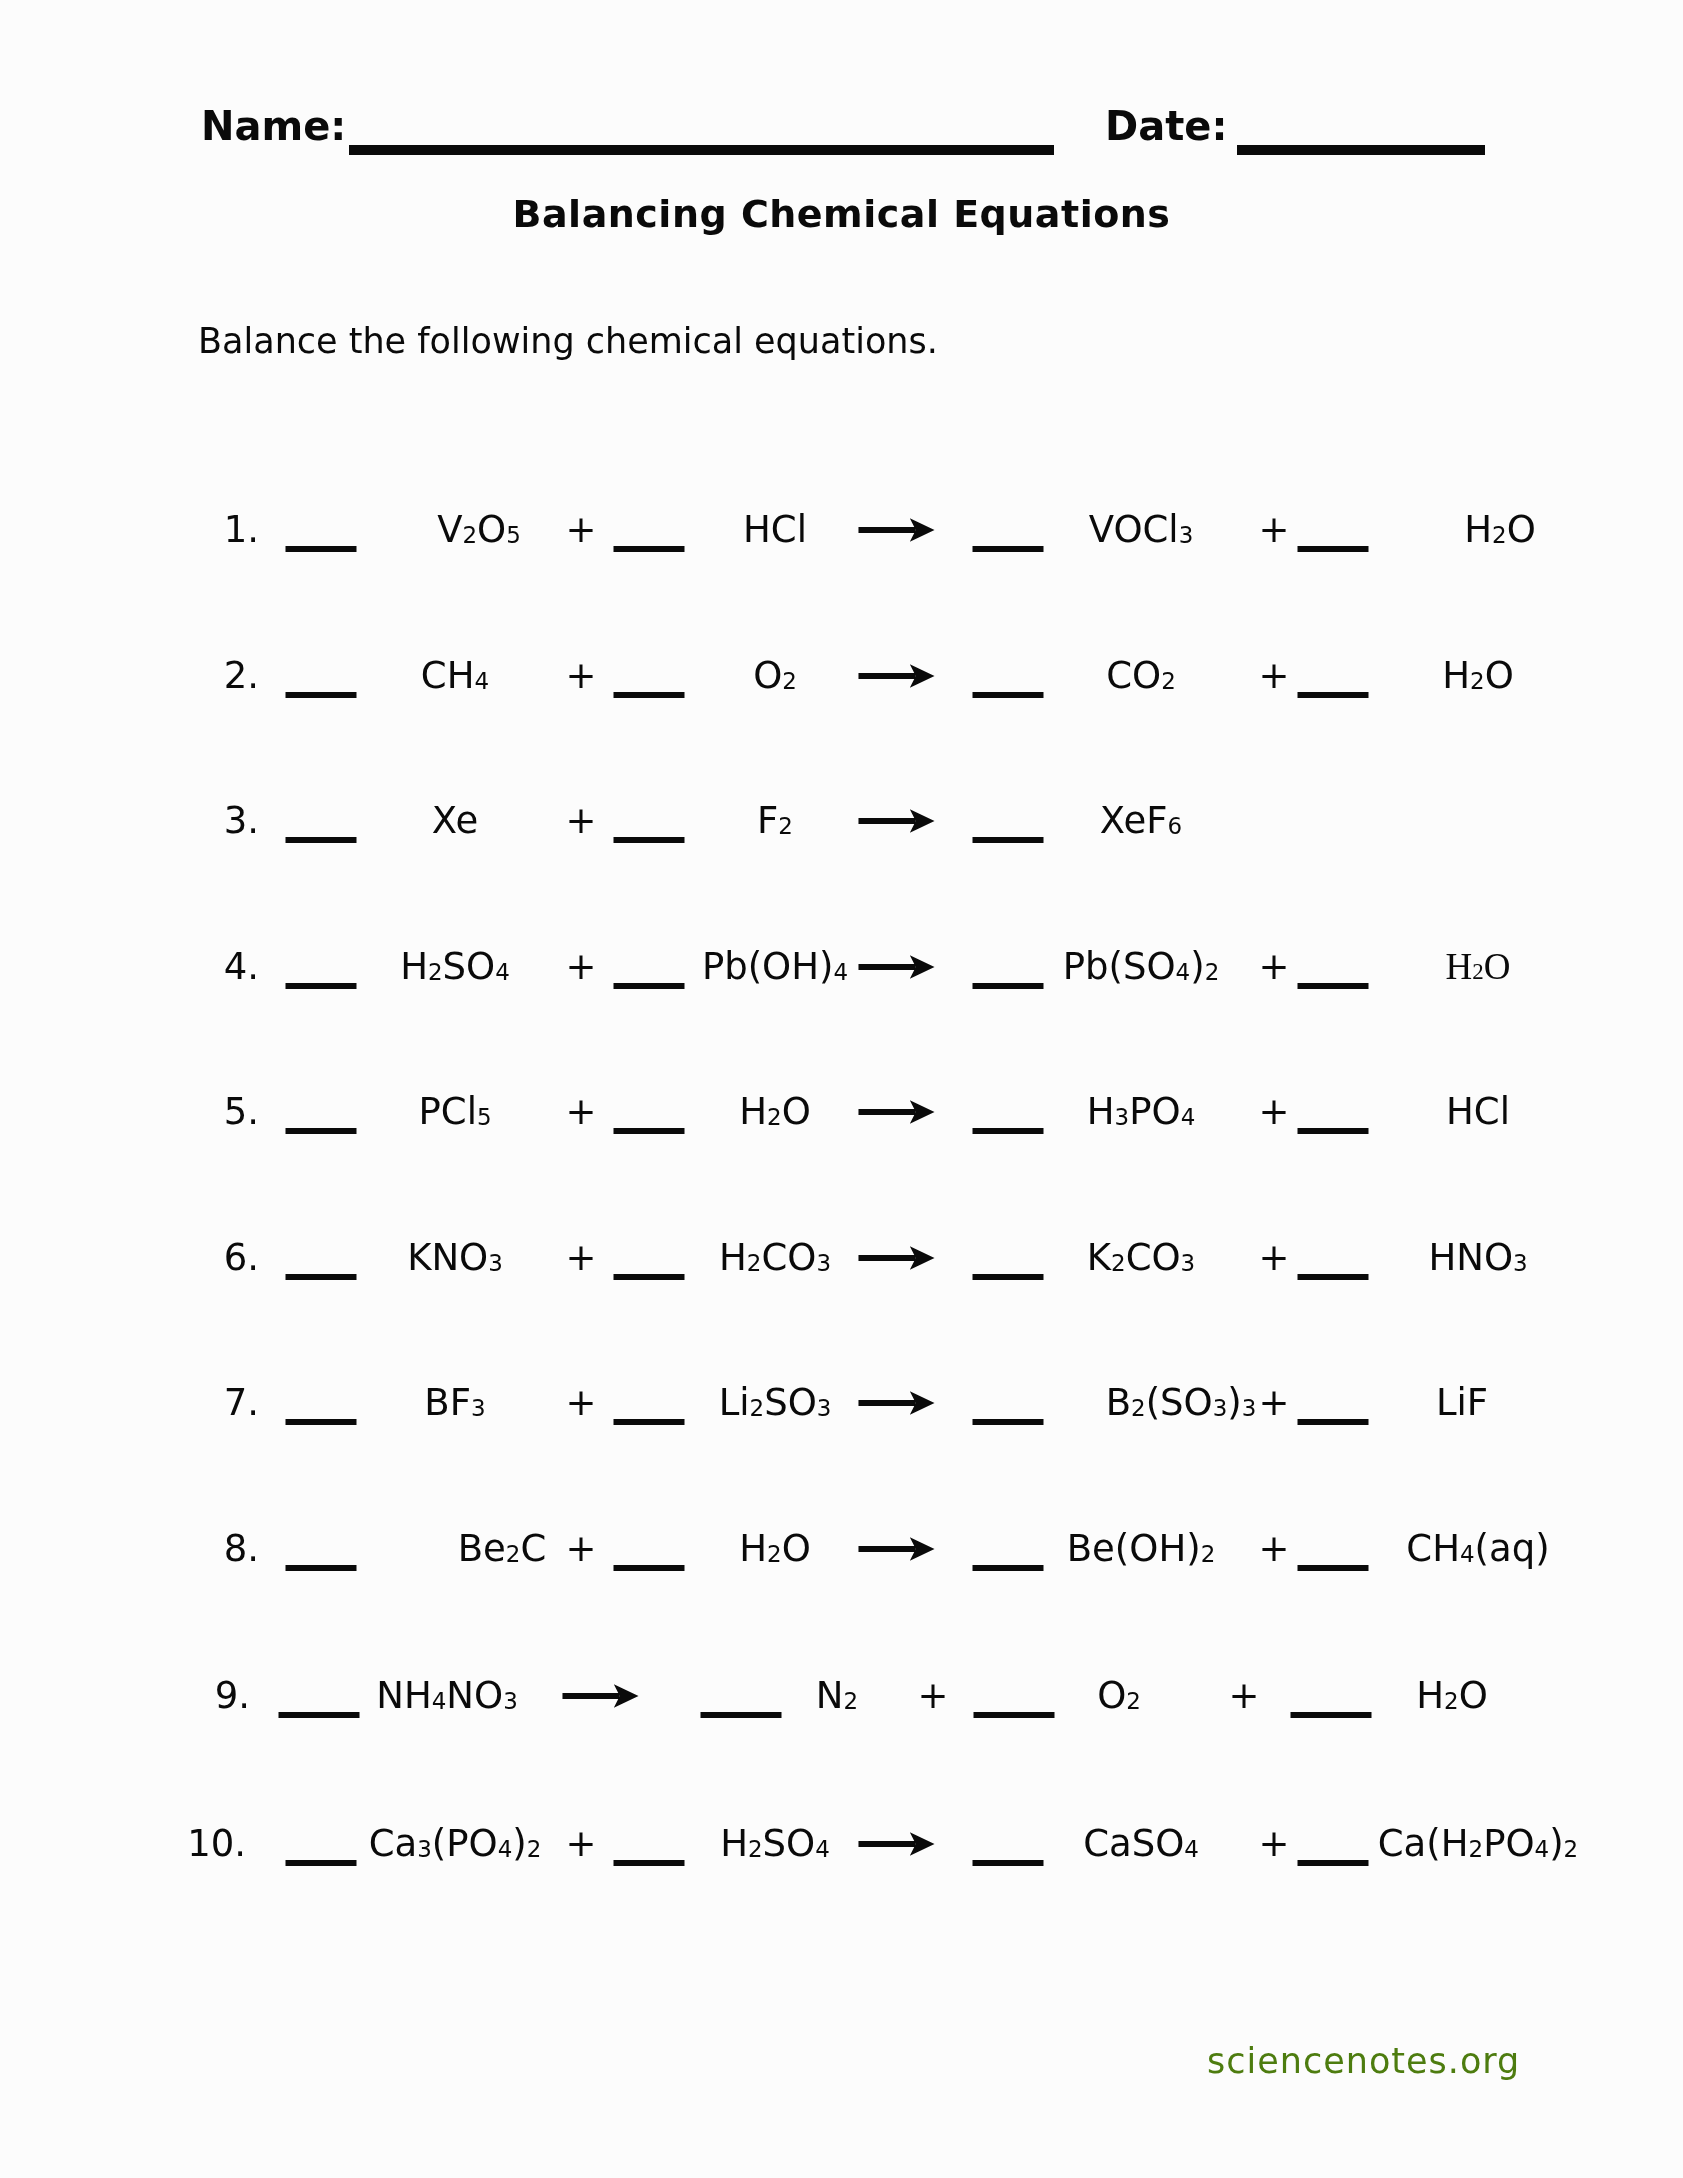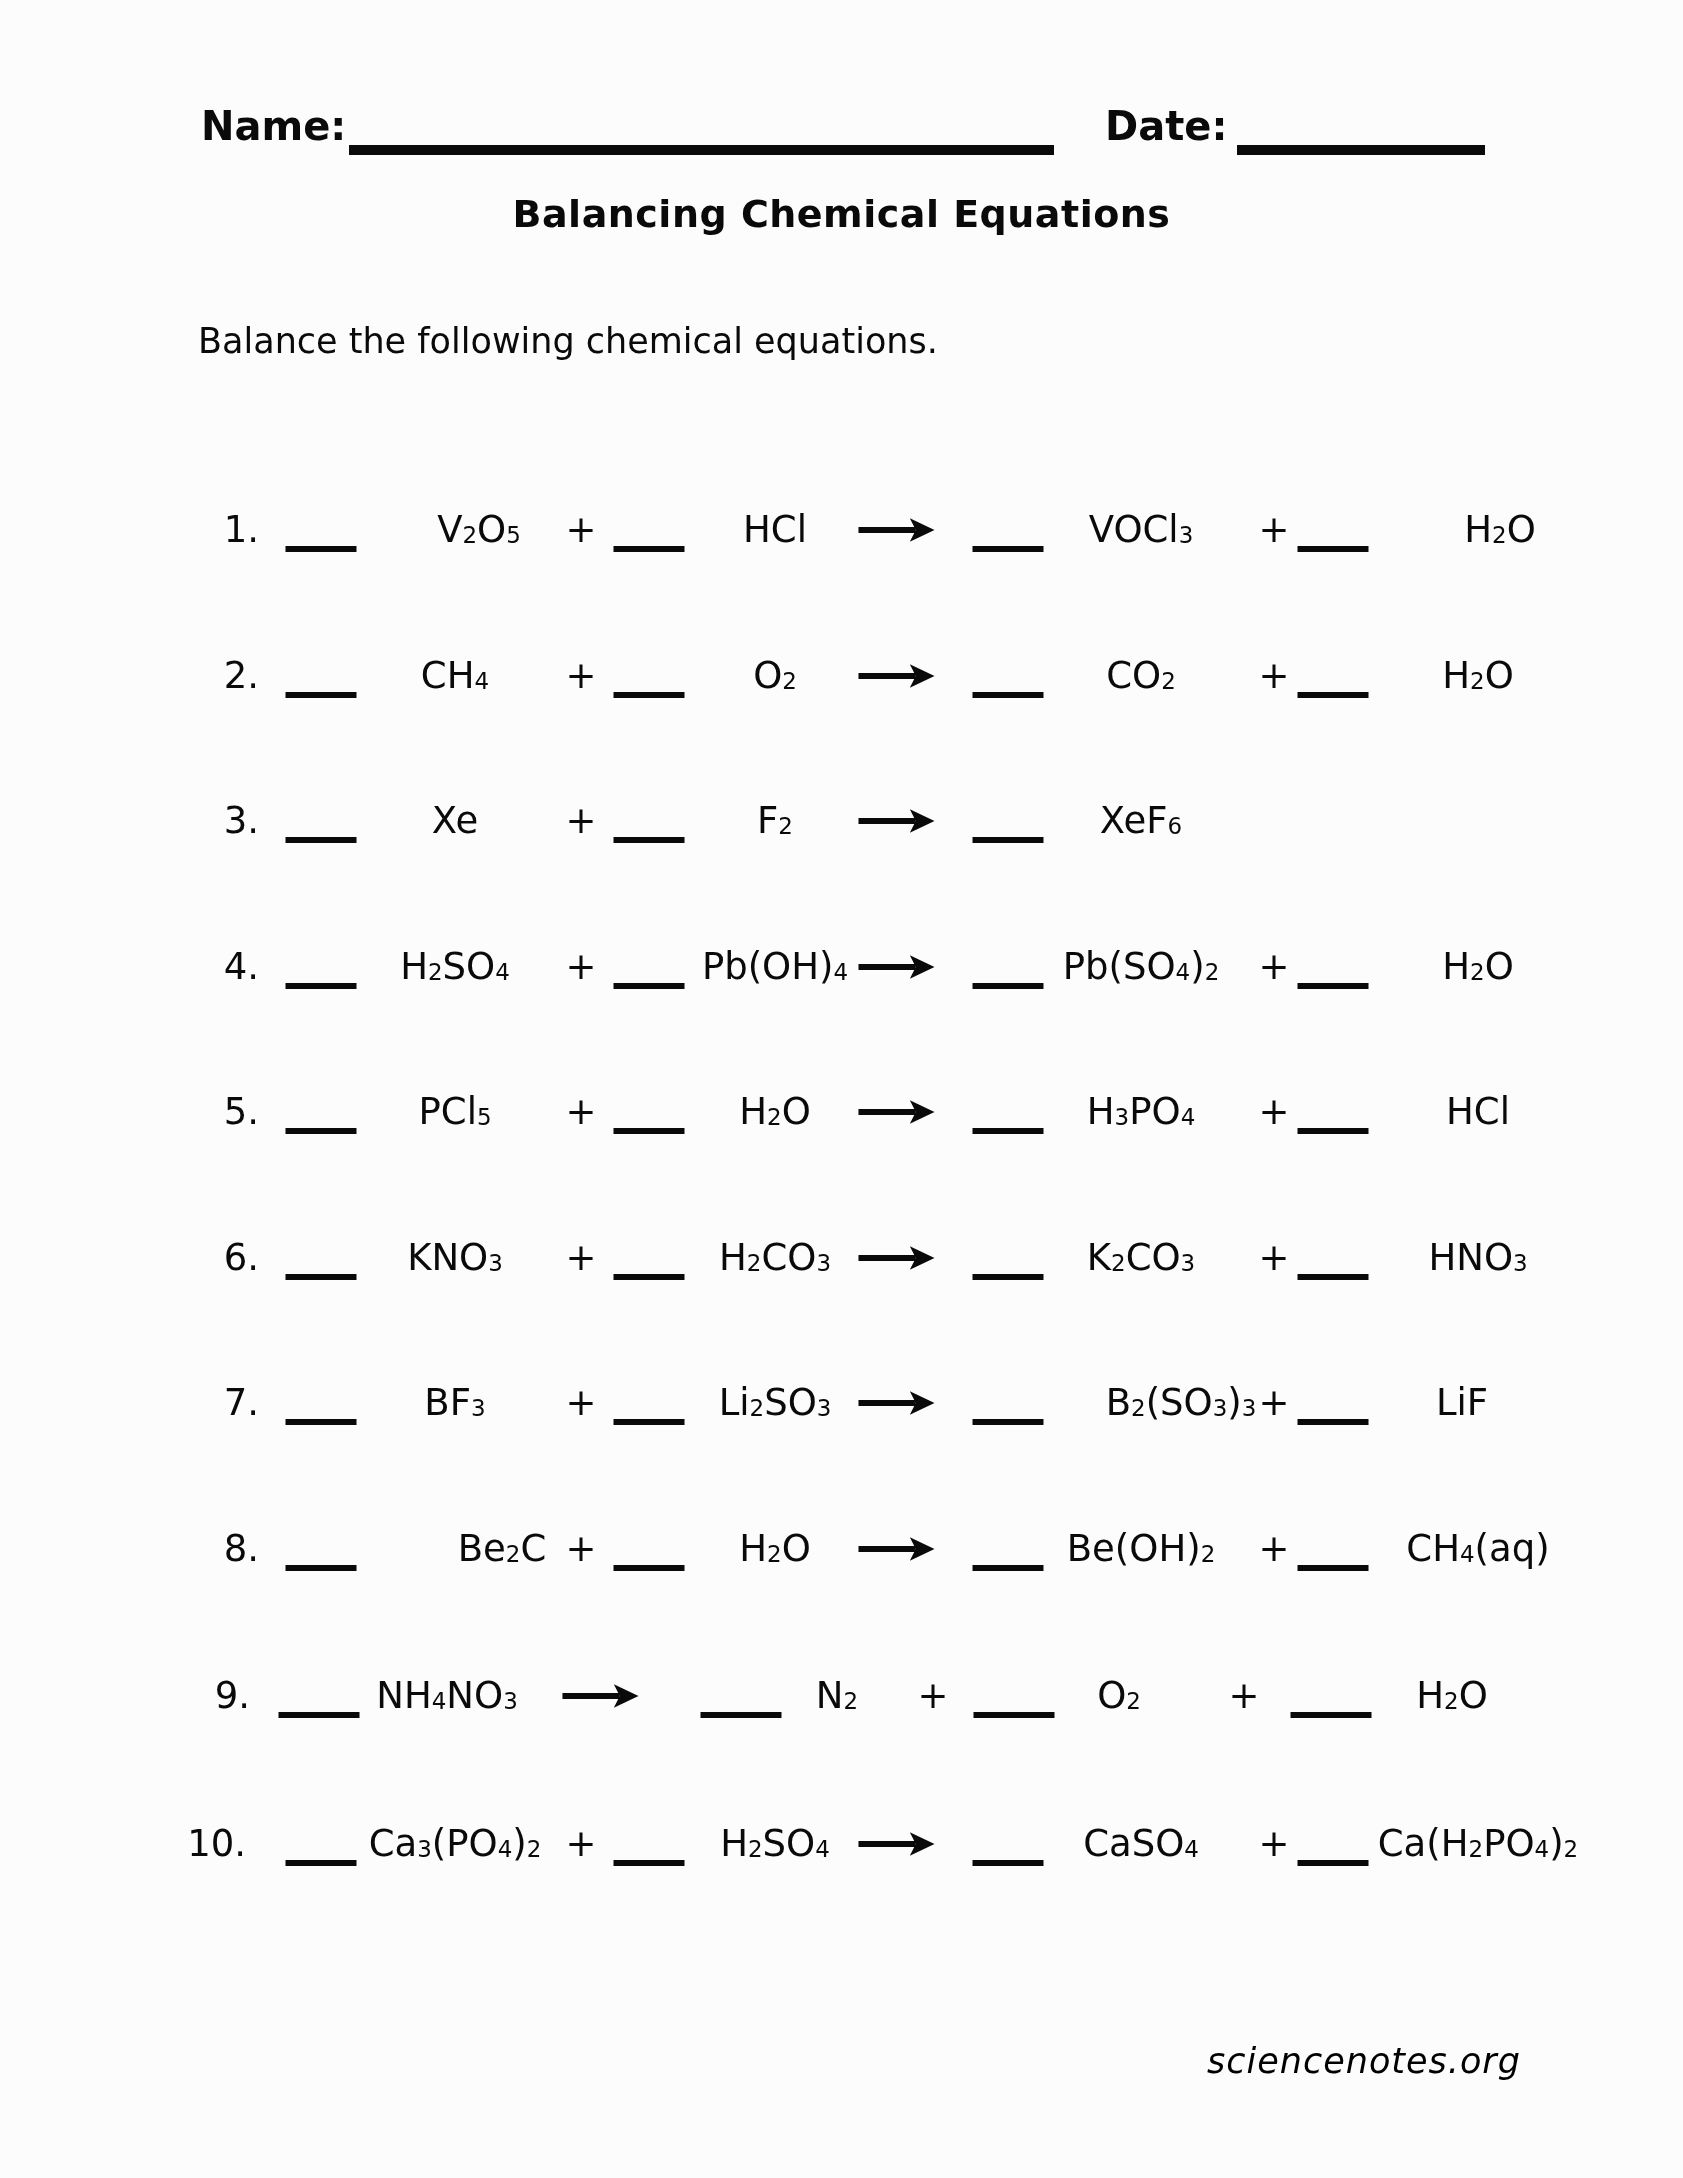--- a/index.html
+++ b/index.html
@@ -167,21 +167,21 @@
         <span class="tok arrow" style="left: 896px;">
           <svg width="79" height="30" viewBox="0 0 80 30" xmlns="http://www.w3.org/2000/svg">
             <path d="M2 15 H 60" stroke="#0a0a0a" stroke-width="6" fill="none"></path>
             <polygon points="54,3 79,15 54,27 60,15" fill="#0a0a0a"></polygon>
           </svg>
         </span>
         <div class="blank" style="width: 71px; left: 1008px;"></div>
         <span class="tok formula" style="left: 1141px;">Pb(SO<sub>4</sub>)<sub>2</sub></span>
         <span class="tok plus" style="left: 1274px;">+</span>
         <div class="blank" style="width: 71px; left: 1333px;"></div>
-        <span class="tok formula" style="left: 1478px;">H<sub>2</sub>O</span>
+        <span class="tok formula" style="left: 1478px; font-family: Liberation Serif, serif;">H<sub>2</sub>O</span>
       </div>
       <div class="eq-row" style="top: 1070px;">
         <span class="tok num" style="left: 259px;">5.</span>
         <div class="blank" style="width: 71px; left: 321px;"></div>
         <span class="tok formula" style="left: 455px;">PCl<sub>5</sub></span>
         <span class="tok plus" style="left: 581px;">+</span>
         <div class="blank" style="width: 71px; left: 649px;"></div>
         <span class="tok formula" style="left: 775px;">H<sub>2</sub>O</span>
         <span class="tok arrow" style="left: 896px;">
           <svg width="79" height="30" viewBox="0 0 80 30" xmlns="http://www.w3.org/2000/svg">
@@ -285,15 +285,15 @@
           </svg>
         </span>
         <div class="blank" style="width: 71px; left: 1008px;"></div>
         <span class="tok formula" style="left: 1141px;">CaSO<sub>4</sub></span>
         <span class="tok plus" style="left: 1274px;">+</span>
         <div class="blank" style="width: 71px; left: 1333px;"></div>
         <span class="tok formula" style="left: 1478px;">Ca(H<sub>2</sub>PO<sub>4</sub>)<sub>2</sub></span>
       </div>
     </div>
 
-  <div class="footer" style="color: #000000; font-style: italic;">sciencenotes.org</div>
+  <div class="footer" style="color: #4d7c0f;">sciencenotes.org</div>
 </div>
 
 
 </body></html>

